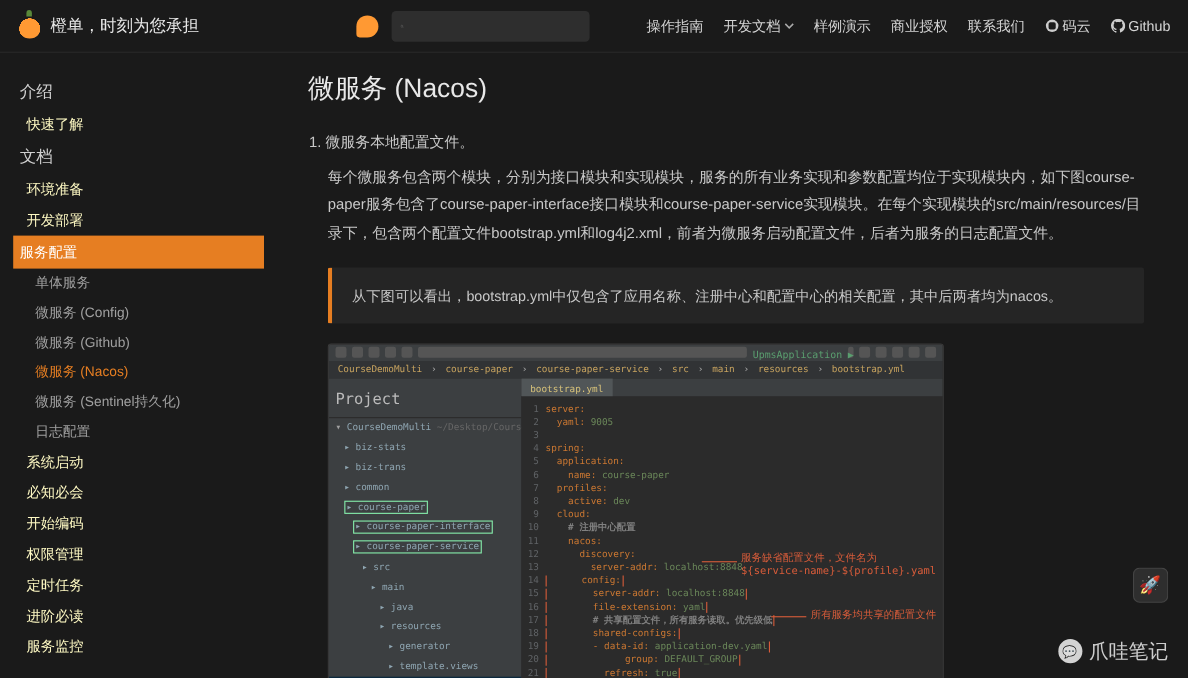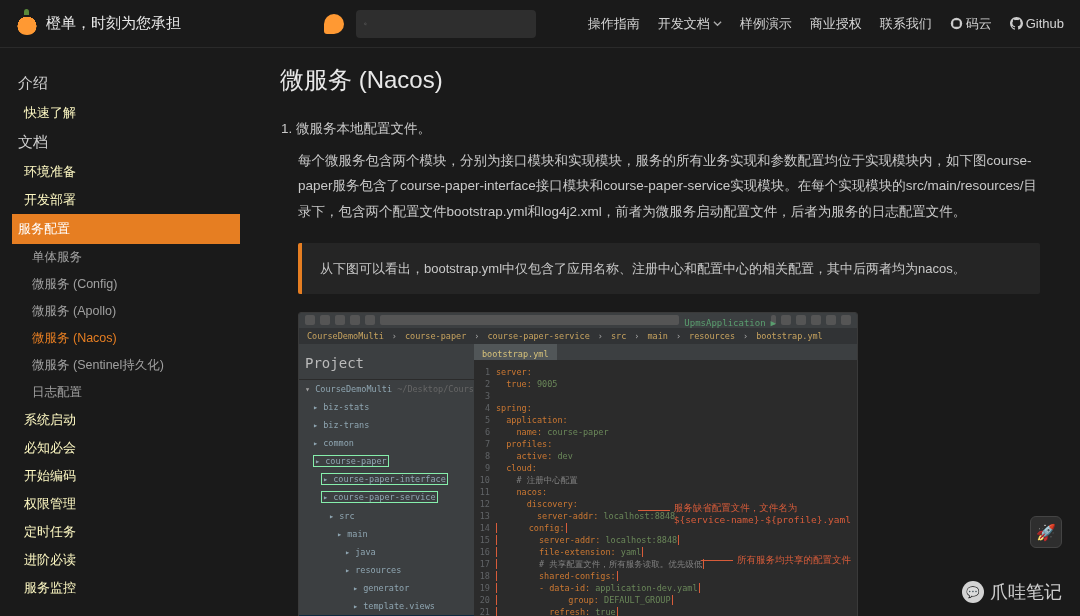--- a/index.html
+++ b/index.html
@@ -98,21 +98,21 @@
 .hilite { border: 1px solid #86efac; padding: 0 1px; }
 .ide-editor { flex: 1; background: #2b2b2b; position: relative; }
 .ide-tabs { height: 16px; background: #3c3f41; display: flex; font-size: 8.5px; }
 .ide-tab { padding: 2px 8px; color: #bbb; }
 .ide-tab.active { background: #515658; color: #d7c27a; }
 .code { padding: 4px 0; }
 .code-line { display: flex; height: 12px; }
 .lineno { width: 22px; text-align: right; padding-right: 6px; color: #606366; font-size: 8.5px; }
 .code-text { font-size: 8.5px; white-space: pre; }
 .yaml-key { color: #cc7832; } .yaml-val { color: #6a8759; }
-.yaml-comment { color: #808080; }
+.yaml-comment { color: #808080; font-weight: bold; }
 .annotate { position: absolute; color: #d85c3a; font-size: 9.5px; line-height: 1.3; }
 .annotate .arrow { position: absolute; height: 1px; background: #d85c3a; }
 .watermark {
   position: absolute; bottom: 12px; right: 18px; display: flex; align-items: center;
   gap: 6px; color: #eee; font-size: 18px; opacity: 0.85;
   font-family: "KaiTi","STKaiti",serif;
 }
 .wm-icon {
   width: 22px; height: 22px; border-radius: 50%; background: #f5f5f5;
   display: flex; align-items: center; justify-content: center; color: #333; font-size: 11px;
@@ -178,21 +178,21 @@
 <div class="container">
   <div class="sidebar" id="sidebar">
       <div class="sb-section">介绍</div>
       <div class="sb-item">快速了解</div>
       <div class="sb-section">文档</div>
       <div class="sb-item">环境准备</div>
       <div class="sb-item">开发部署</div>
       <div class="sb-item active-primary">服务配置</div>
       <div class="sb-subitem">单体服务</div>
       <div class="sb-subitem">微服务 (Config)</div>
-      <div class="sb-subitem">微服务 (Apollo)</div>
+      <div class="sb-subitem">微服务 (Github)</div>
       <div class="sb-subitem active">微服务 (Nacos)</div>
       <div class="sb-subitem">微服务 (Sentinel持久化)</div>
       <div class="sb-subitem">日志配置</div>
       <div class="sb-item">系统启动</div>
       <div class="sb-item">必知必会</div>
       <div class="sb-item">开始编码</div>
       <div class="sb-item">权限管理</div>
       <div class="sb-item">定时任务</div>
       <div class="sb-item">进阶必读</div>
       <div class="sb-item">服务监控</div>
@@ -247,21 +247,21 @@
             <div class="ide-tabs">
               <span class="ide-tab active">bootstrap.yml</span>
             </div>
             <div class="code" id="code-block">
                 <div class="code-line">
                   <span class="lineno">1</span>
                   <span class="code-text"><span class="yaml-key">server:</span><span class="yaml-val"></span></span>
                 </div>
                 <div class="code-line">
                   <span class="lineno">2</span>
-                  <span class="code-text"><span class="yaml-key">  true:</span><span class="yaml-val"> 9005</span></span>
+                  <span class="code-text"><span class="yaml-key">  yaml:</span><span class="yaml-val"> 9005</span></span>
                 </div>
                 <div class="code-line">
                   <span class="lineno">3</span>
                   <span class="code-text"><span class="yaml-key"></span><span class="yaml-val"></span></span>
                 </div>
                 <div class="code-line">
                   <span class="lineno">4</span>
                   <span class="code-text"><span class="yaml-key">spring:</span><span class="yaml-val"></span></span>
                 </div>
                 <div class="code-line">

